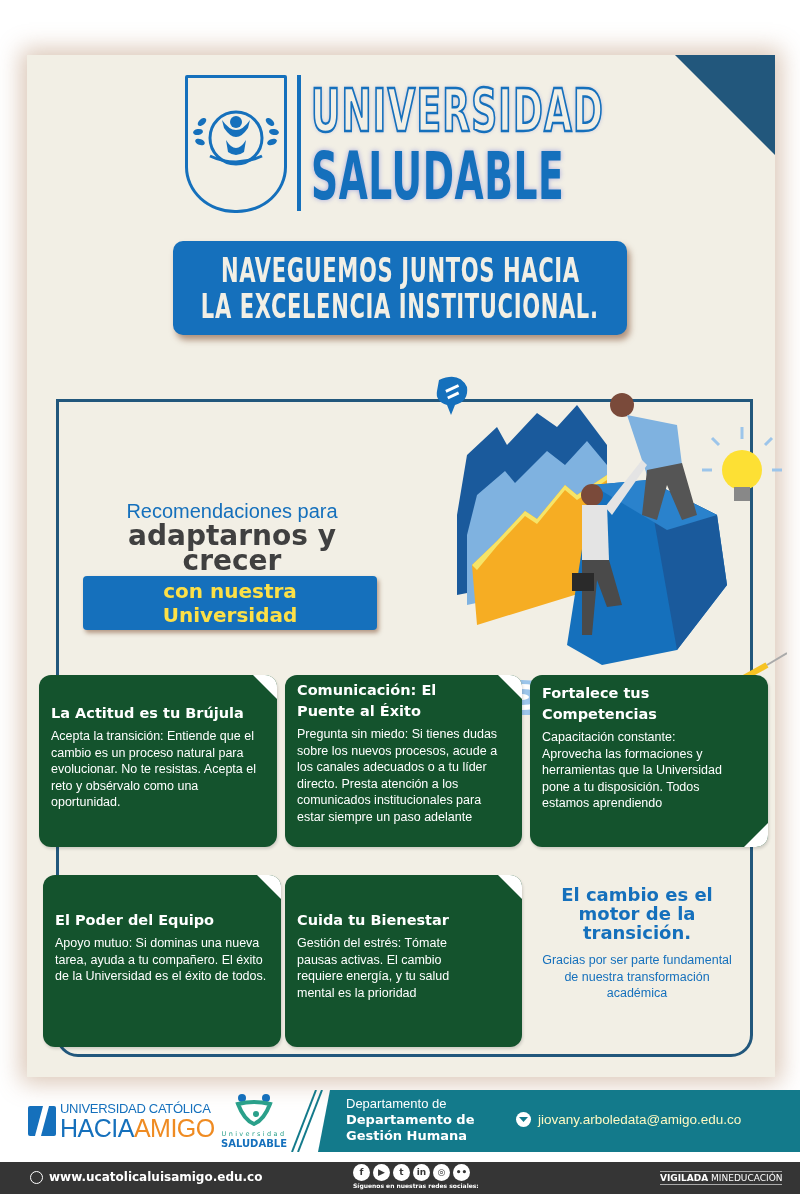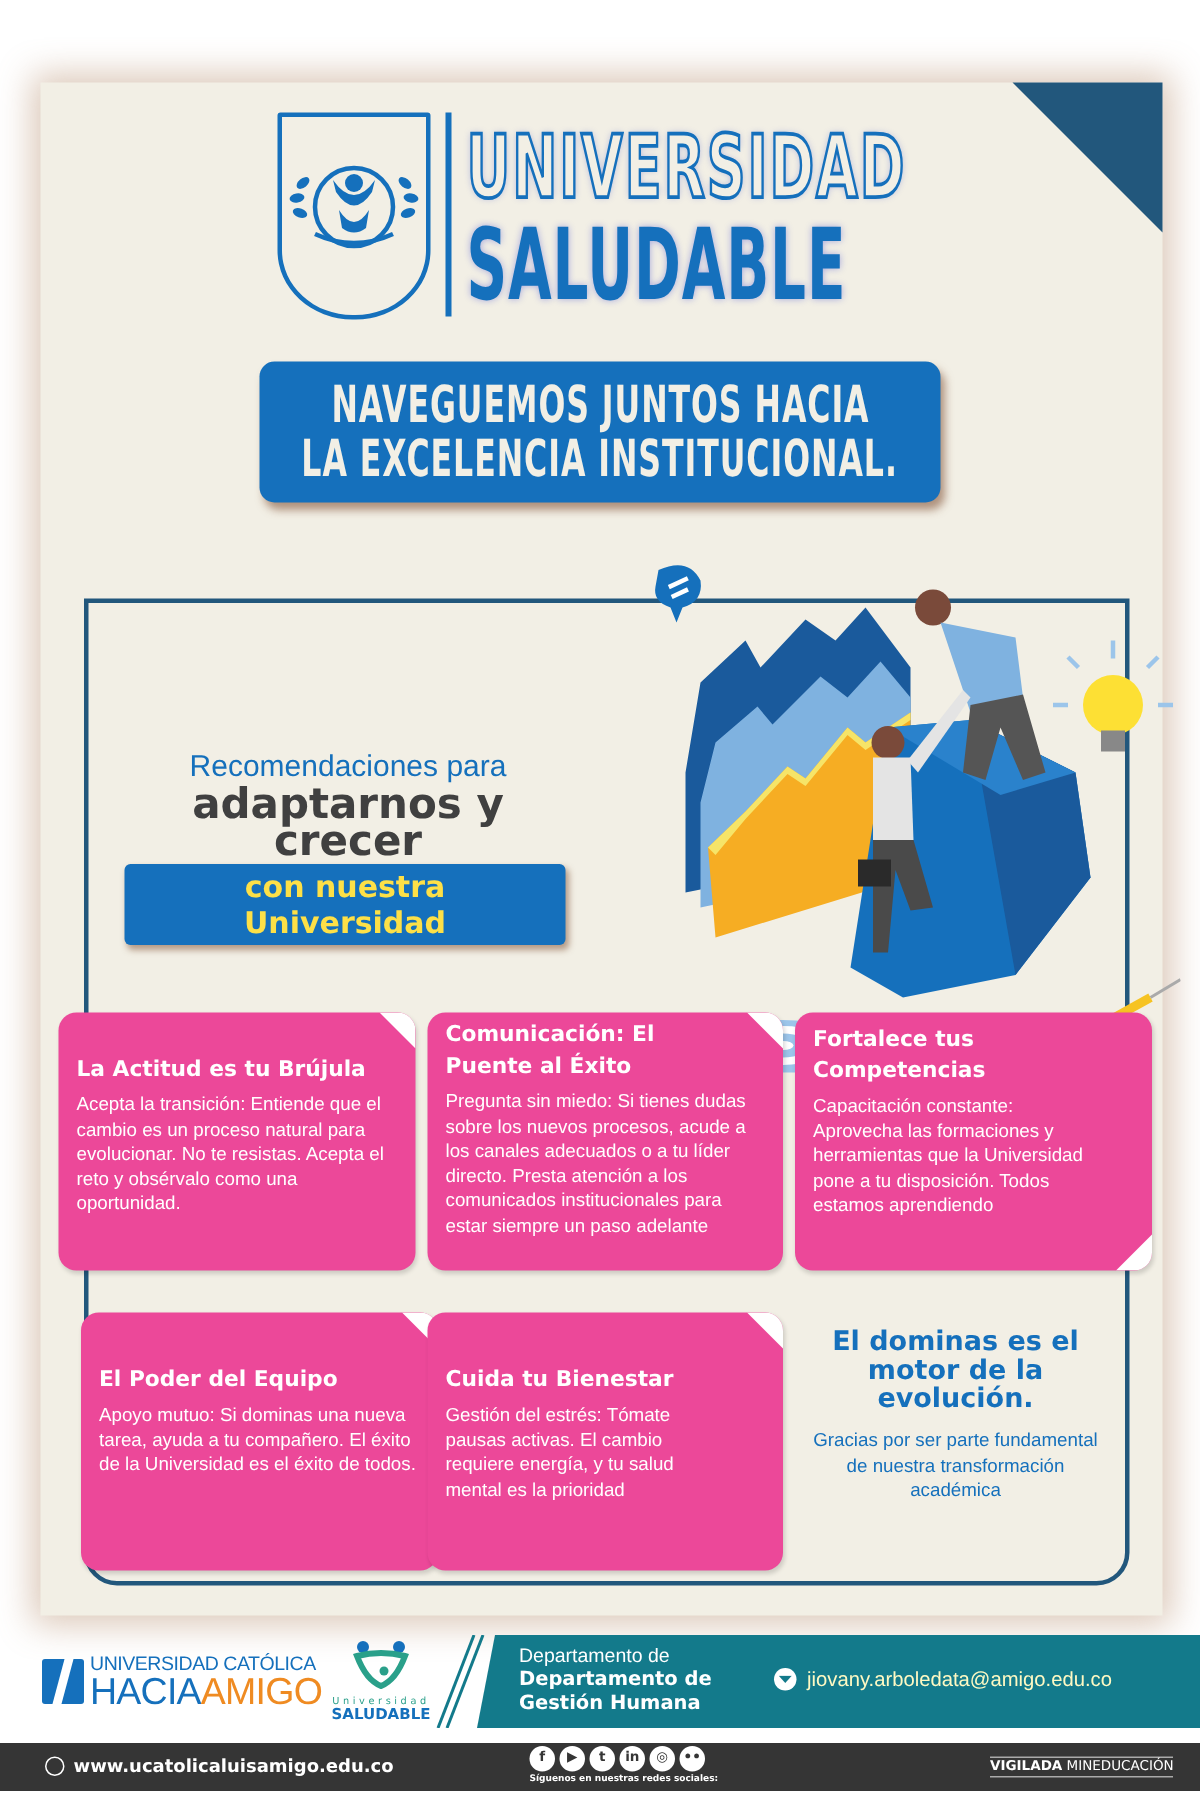--- a/index.html
+++ b/index.html
@@ -59,21 +59,21 @@
   .reco .l2 { color: #404040; font-size: 28px; line-height: 25px; font-weight: bold; font-family: "DejaVu Sans", sans-serif; }
   .reco .l3 {
     display: inline-block; background: #1570bc; color: #fde047; font-weight: bold; font-size: 20px;
     padding: 3px 27px; border-radius: 4px; margin-top: 3px; margin-left: -4px;
     box-shadow: 2px 3px 4px rgba(120,70,40,0.5); font-family: "DejaVu Sans", sans-serif;
   }
 
   .illus { position: absolute; left: 370px; top: 280px; }
 
   .card {
-    position: absolute; background: #ec4899; border-radius: 12px; color: #fff;
+    position: absolute; background: #14532d; border-radius: 12px; color: #fff;
     box-shadow: 1px 2px 3px rgba(0,0,0,0.15); overflow: hidden;
   }
   .card .fold { position: absolute; right: 0; top: 0; width: 0; height: 0;
     border-top: 24px solid #ffffff; border-left: 24px solid transparent; }
   .card .fold.br { top: auto; bottom: 0; border-top: none; border-bottom: 24px solid #ffffff; border-left: 24px solid transparent; }
   .card h3 { font-family: "DejaVu Sans", sans-serif; font-weight: bold; font-size: 14.5px; line-height: 21px; }
   .card p { font-family: "Liberation Sans", sans-serif; font-size: 12.5px; line-height: 16.5px; margin-top: 4px; }
 
   .closing { position: absolute; left: 510px; top: 830px; width: 200px; text-align: center; }
   .closing .big { color: #1570bc; font-weight: bold; font-size: 18px; line-height: 19px; font-family: "DejaVu Sans", sans-serif; }
@@ -218,34 +218,34 @@
     <h3 style="width:170px;">Comunicación: El Puente al Éxito</h3>
     <p>Pregunta sin miedo: Si tienes dudas sobre los nuevos procesos, acude a los canales adecuados o a tu líder directo. Presta atención a los comunicados institucionales para estar siempre un paso adelante</p>
   </div>
 
   <div class="card" style="left:503px; top:620px; width:238px; height:172px; padding:8px 14px 0 12px;">
     <div class="fold br"></div>
     <h3 style="width:150px;">Fortalece tus Competencias</h3>
     <p style="width:180px;">Capacitación constante: Aprovecha las formaciones y herramientas que la Universidad pone a tu disposición. Todos estamos aprendiendo</p>
   </div>
 
-  <div class="card" style="left:27px; top:820px; width:238px; height:172px; padding:35px 12px 0 12px;">
+  <div class="card" style="left:16px; top:820px; width:238px; height:172px; padding:35px 12px 0 12px;">
     <div class="fold"></div>
     <h3>El Poder del Equipo</h3>
     <p>Apoyo mutuo: Si dominas una nueva tarea, ayuda a tu compañero. El éxito de la Universidad es el éxito de todos.</p>
   </div>
 
   <div class="card" style="left:258px; top:820px; width:237px; height:172px; padding:35px 12px 0 12px;">
     <div class="fold"></div>
     <h3>Cuida tu Bienestar</h3>
     <p style="width:170px;">Gestión del estrés: Tómate pausas activas. El cambio requiere energía, y tu salud mental es la prioridad</p>
   </div>
 
   <div class="closing">
-    <div class="big">El dominas es el motor de la evolución.</div>
+    <div class="big">El cambio es el motor de la transición.</div>
     <div class="small">Gracias por ser parte fundamental de nuestra transformación académica</div>
   </div>
 </div>
 
 <div class="footer-logos">
   <div class="ucla">
     <div class="ucla-mark"></div>
     <div class="ucla-text">
       <div class="t1">UNIVERSIDAD CATÓLICA</div>
       <div class="t2"><span class="a">HACIA</span><span class="b">AMIGO</span></div>

